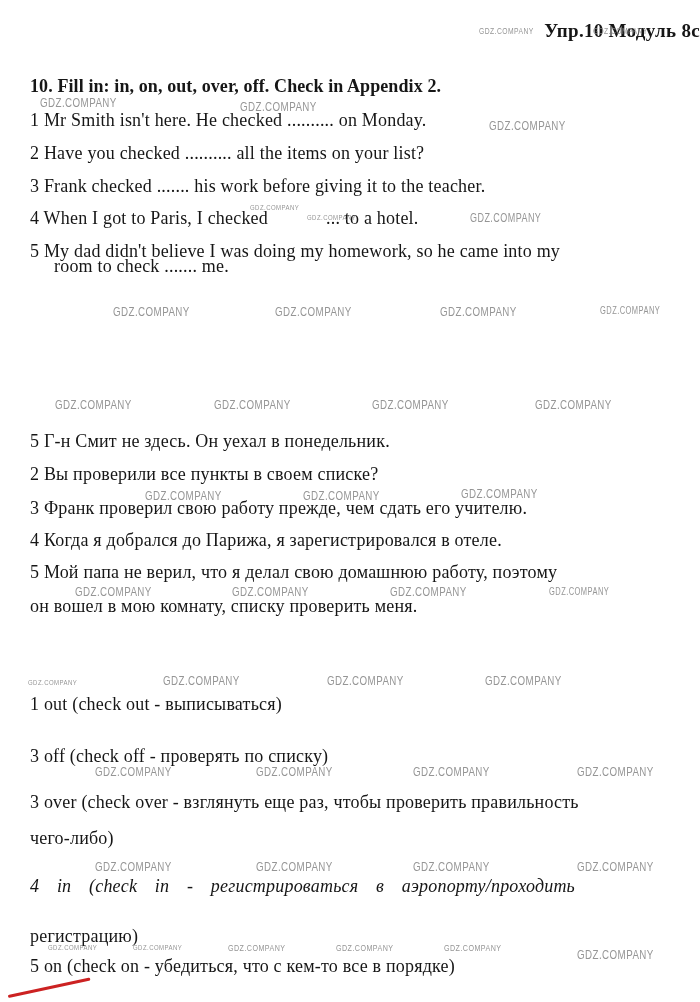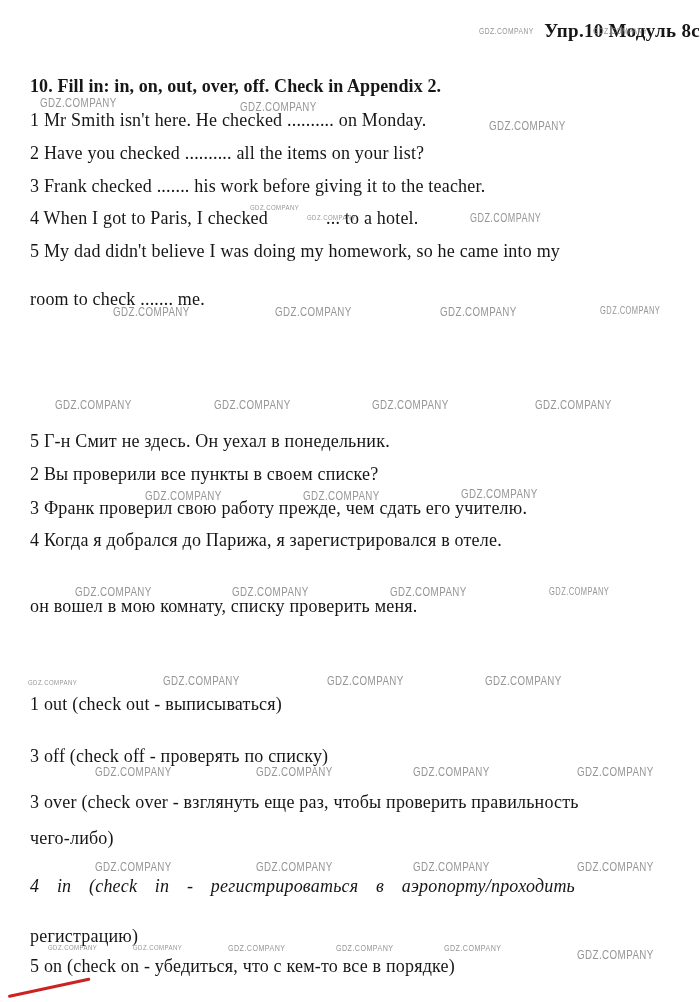--- a/index.html
+++ b/index.html
@@ -53,27 +53,28 @@
 
   <div class="ln title" style="top:20px;">Упр.10 Модуль 8с</div>
 
   <div class="ln bold" style="top:76px;">10. Fill in: in, on, out, over, off. Check in Appendix 2.</div>
 
   <div class="ln" style="top:110px;">1 Mr Smith isn't here. He checked .......... on Monday.</div>
   <div class="ln" style="top:143px;">2 Have you checked .......... all the items on your list?</div>
   <div class="ln" style="top:176px;">3 Frank checked ....... his work before giving it to the teacher.</div>
   <div class="ln" style="top:208px;"><span>4 When I got to Paris, I checked</span><span class="gap60"></span><span>... to a hotel.</span></div>
   <div class="ln" style="top:241px;">5 My dad didn't believe I was doing my homework, so he came into my</div>
-  <div class="ln" style="top:289px;">room to check ....... me.</div>
+  <div class="ln" style="top:256px;margin-left:24px;">room to check ....... me.</div>
 
 
   <div class="ln" style="top:431px;">5 Г-н Смит не здесь. Он уехал в понедельник.</div>
   <div class="ln" style="top:464px;">2 Вы проверили все пункты в своем списке?</div>
   <div class="ln" style="top:498px;">3 Франк проверил свою работу прежде, чем сдать его учителю.</div>
   <div class="ln" style="top:530px;">4 Когда я добрался до Парижа, я зарегистрировался в отеле.</div>
+  <div class="ln" style="top:562px;">5 Мой папа не верил, что я делал свою домашнюю работу, поэтому</div>
   <div class="ln" style="top:596px;">он вошел в мою комнату, списку проверить меня.</div>
 
   <div class="ln" style="top:694px;">1 out (check out - выписываться)</div>
   <div class="ln" style="top:746px;">3 off (check off - проверять по списку)</div>
   <div class="ln" style="top:792px;">3 over (check over - взглянуть еще раз, чтобы проверить правильность</div>
   <div class="ln" style="top:828px;">чего-либо)</div>
   <div class="ln wide-words" style="top:876px;font-style:italic;">4 in (check in - регистрироваться в аэропорту/проходить</div>
   <div class="ln" style="top:910px;margin-top:16px;">регистрацию)</div>
   <div class="ln" style="top:956px;">5 on (check on - убедиться, что с кем-то все в порядке)</div>
 

